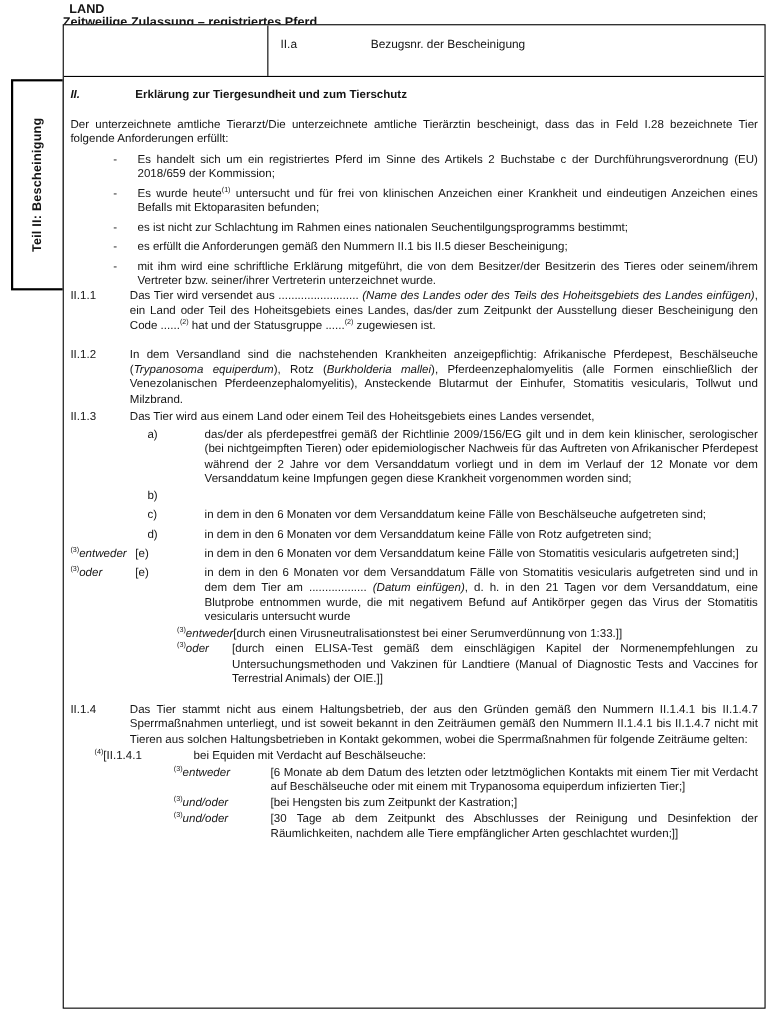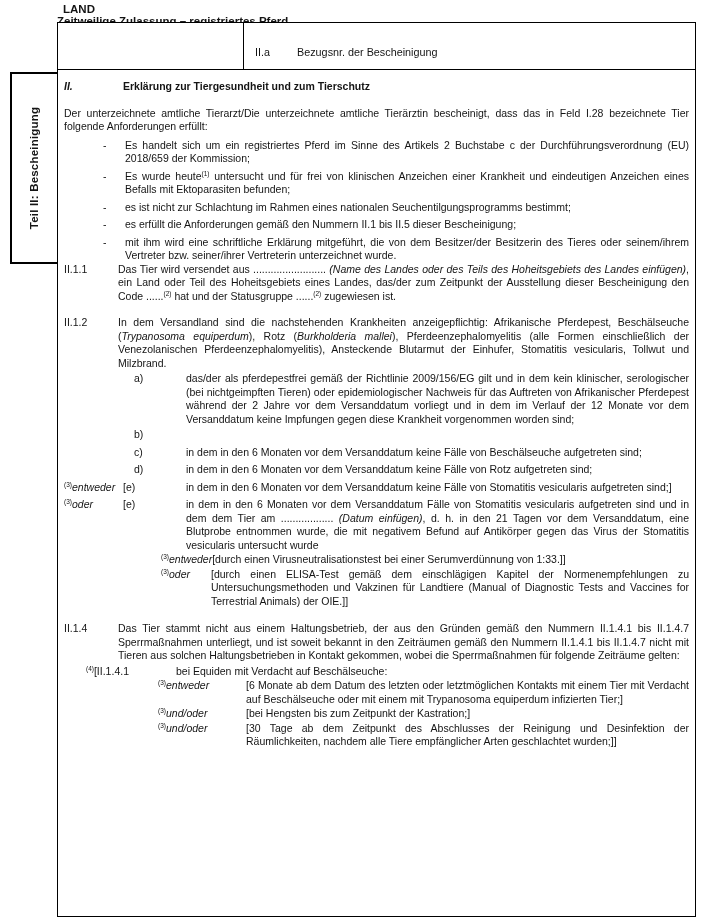--- a/index.html
+++ b/index.html
@@ -12,21 +12,21 @@
   .top-header .right { margin-right: 1px; }
 
   .sidebar-box { position: absolute; left: 10px; top: 72px; width: 45px; height: 188px;
                  border: 2px solid #000; display: flex; align-items: center; justify-content: center; background:#fff; }
   .sidebar-text { transform: rotate(-90deg); white-space: nowrap; font-weight: bold; font-size: 11.5px; letter-spacing: .2px; }
 
   .main-box { position: absolute; left: 57px; top: 22px; width: 639px; height: 895px;
               border: 1.5px solid #000; box-sizing: border-box; overflow: hidden; background: #fff; }
 
   .ref-row { display: flex; height: 47px; border-bottom: 1.5px solid #000; box-sizing: border-box; font-size: 10.8px; }
-  .ref-cell { box-sizing: border-box; padding-top: 12px; display: flex; align-items: center; }
+  .ref-cell { box-sizing: border-box; padding-top: 12px; display: flex; align-items: flex-start; gap: 40px; }
   .cell-empty { width: 185px; }
   .cell-iia { width: 265px; border-left: 1.5px solid #000; padding-left: 11px; }
   .cell-iia .lbl { margin-left: 27px; }
   .cell-iib { flex: 1; border-left: 1.5px solid #000; padding-left: 10px; }
   .cell-iib .lbl { margin-left: 16px; }
 
   .content { padding: 10px 6px 0 6px; font-size: 10.5px; line-height: 13.5px; }
   .row { display: flex; align-items: flex-start; }
   .col-num { flex: 0 0 54px; }
   .col-num-wide { flex: 0 0 59px; font-style: italic; }
@@ -121,20 +121,24 @@
       <div class="row">
         <span class="col-num">II.1.1</span>
         <span class="col-text"><span>Das Tier wird versendet aus ......................... </span><i>(Name des Landes oder des Teils des Hoheitsgebiets des Landes einfügen)</i><span>, ein Land oder Teil des Hoheitsgebiets eines Landes, das/der zum Zeitpunkt der Ausstellung dieser Bescheinigung den Code ......</span><sup>(2)</sup><span> hat und der Statusgruppe ......</span><sup>(2)</sup><span> zugewiesen ist.</span></span>
       </div>
 
       <div class="row mt-13">
         <span class="col-num">II.1.2</span>
         <span class="col-text"><span>In dem Versandland sind die nachstehenden Krankheiten anzeigepflichtig: Afrikanische Pferdepest, Beschälseuche (</span><i>Trypanosoma equiperdum</i><span>), Rotz (</span><i>Burkholderia mallei</i><span>), Pferdeenzephalomyelitis (alle Formen einschließlich der Venezolanischen Pferdeenzephalomyelitis), Ansteckende Blutarmut der Einhufer, Stomatitis vesicularis, Tollwut und Milzbrand.</span></span>
       </div>
 
+      <div class="row mt-3">
+        <span class="col-num">II.1.3</span>
+        <span class="col-text">Das Tier wird aus einem Land oder einem Teil des Hoheitsgebiets eines Landes versendet,</span>
+      </div>
 
       <div class="row row-sub">
         <span class="col-letter">a)</span>
         <span class="col-text">das/der als pferdepestfrei gemäß der Richtlinie 2009/156/EG gilt und in dem kein klinischer, serologischer (bei nichtgeimpften Tieren) oder epidemiologischer Nachweis für das Auftreten von Afrikanischer Pferdepest während der 2 Jahre vor dem Versanddatum vorliegt und in dem im Verlauf der 12 Monate vor dem Versanddatum keine Impfungen gegen diese Krankheit vorgenommen worden sind;</span>
       </div>
       <div class="row row-sub">
         <span class="col-letter">b)</span>
       </div>
       <div class="row row-sub g4">
         <span class="col-letter">c)</span>

